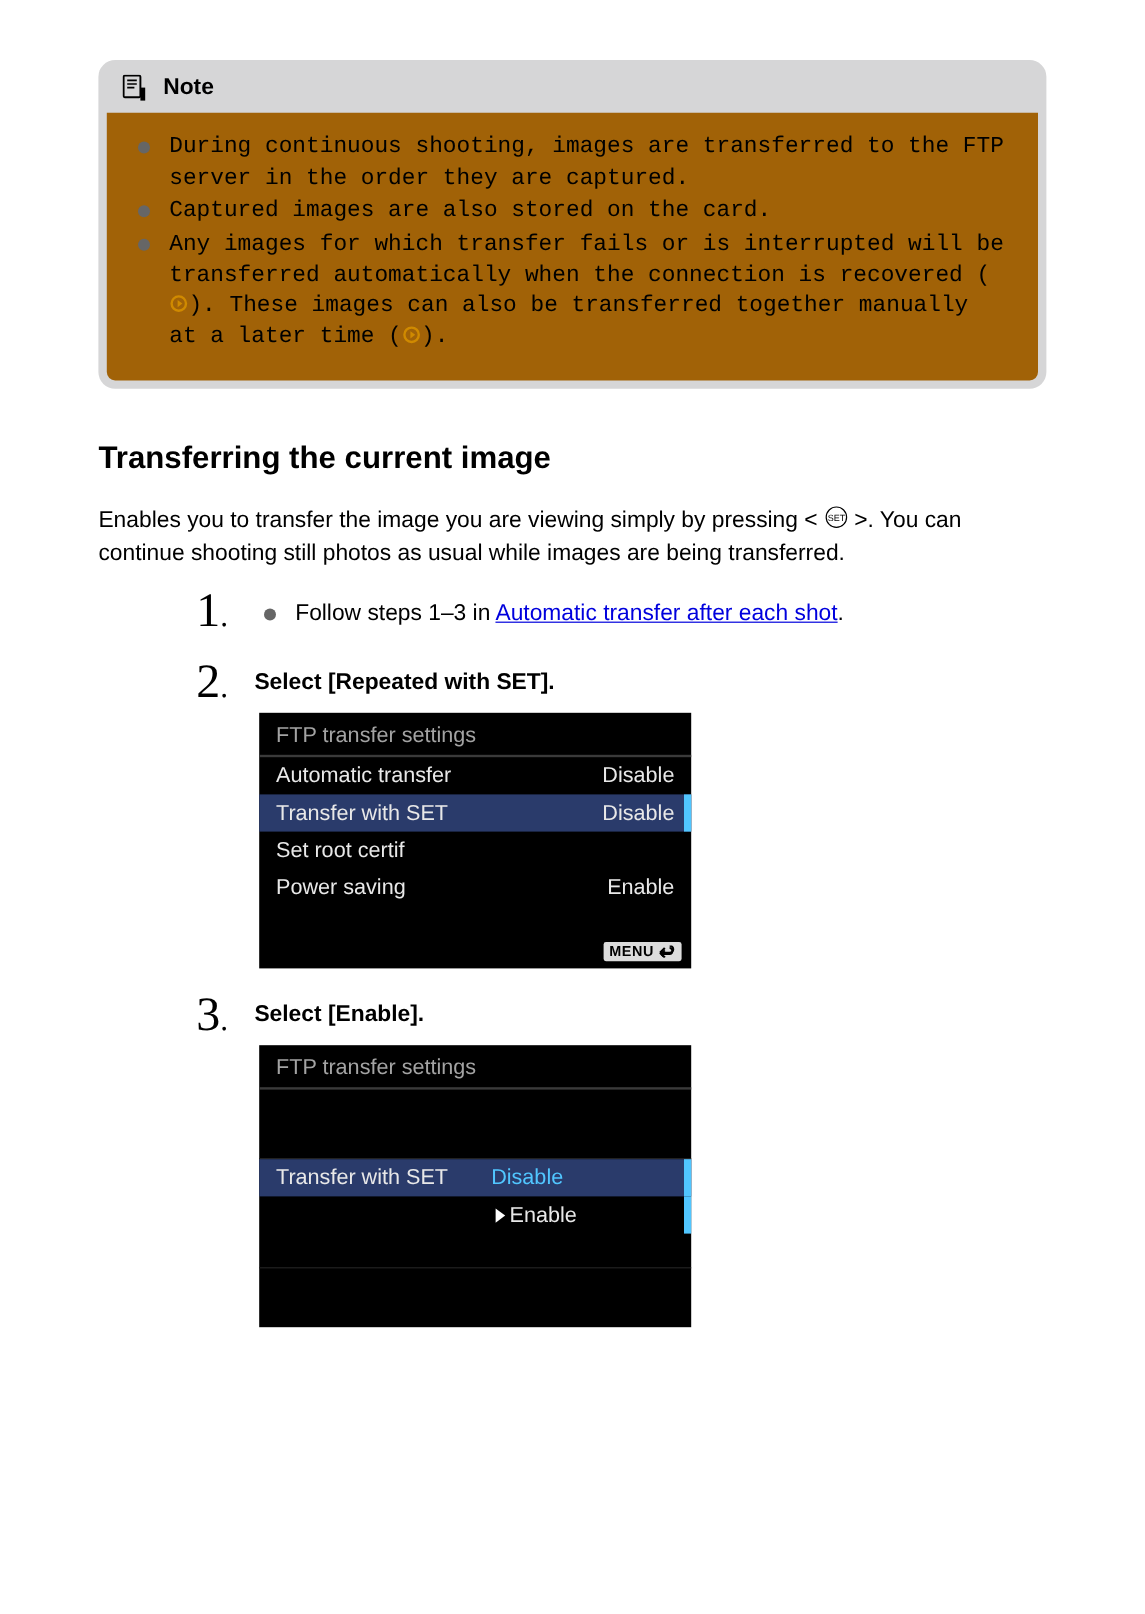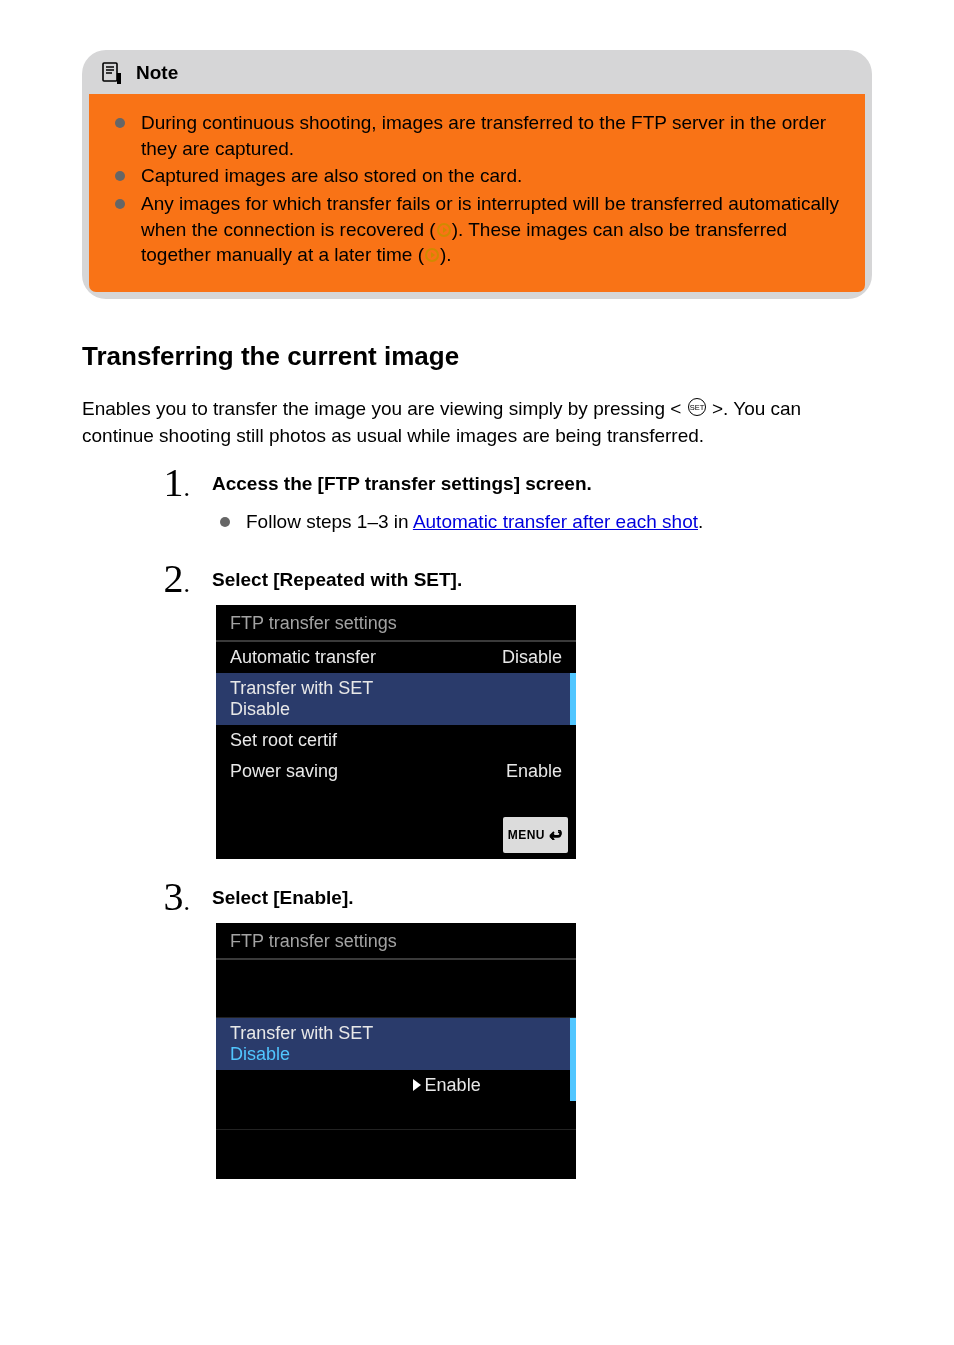--- a/index.html
+++ b/index.html
@@ -12,45 +12,46 @@
   }
   .page {
     width: 954px;
     min-height: 1345px;
     padding: 50px 82px 40px 82px;
     position: relative;
   }
 
   
   .note-box {
-    border-radius: 24px;
+    border-radius: 14px;
     background: #d6d6d7;
     padding: 0;
     overflow: hidden;
     margin-bottom: 42px;
   }
   .note-header {
     display: flex;
     align-items: center;
     padding: 12px 20px 10px 20px;
   }
   .note-icon {
     width: 20px;
     height: 22px;
     margin-right: 14px;
   }
   .note-title {
     font-weight: bold;
     font-size: 19px;
   }
   .note-body {
-    background: #f97316;
+    background: #a16207;
     border-radius: 0 0 7px 7px;
     margin: 0 7px 7px 7px;
     padding: 16px 24px 22px 24px;
+    font-family: Liberation Mono, monospace;
   }
   .note-body ul {
     list-style: none;
     margin: 0;
     padding: 0;
   }
   .note-body li {
     position: relative;
     padding-left: 28px;
     font-size: 19px;
@@ -163,36 +164,35 @@
     display: flex;
     justify-content: space-between;
     padding: 5px 14px;
     color: #e8e8e8;
   }
   .row .val { color: #e8e8e8; }
   .row.highlight {
     background: #2a3b6b;
     border-right: 6px solid #51c6ff;
     padding-right: 8px;
-    flex-direction: column;
   }
   .row.empty { height: 26px; }
   .screen-footer {
     display: flex;
     justify-content: flex-end;
     align-items: center;
     padding: 4px 8px 6px 8px;
     gap: 4px;
   }
   .menu-badge {
     background: #dcdcdc;
     color: #000;
     font-size: 12px;
     font-weight: bold;
-    padding: 11px 5px;
+    padding: 1px 5px;
     border-radius: 2px;
     letter-spacing: 0.5px;
     display: flex;
     align-items: center;
     gap: 4px;
   }
 
   
   .row.option {
     padding: 5px 14px;
@@ -269,21 +269,20 @@
           <circle cx="10" cy="10" r="8.5" fill="none" stroke="#000" stroke-width="1"></circle>
           <text x="10" y="13" text-anchor="middle" font-size="7.5" font-family="Arial" fill="#000">SET</text>
         </svg></span><span> &gt;. You can continue shooting still photos as usual while images are being transferred.</span>
   </p>
 
   <ol class="steps">
 
     <li class="step">
       <div class="step-num"><span>1</span><span class="dot">.</span></div>
       <div class="step-body">
-        <div class="step-title">Access the [FTP transfer settings] screen.</div>
         <ul class="sub-bullets">
           <li>
             <span>Follow steps 1–3 in </span><a class="link" href="#">Automatic transfer after each shot</a><span>.</span>
           </li>
         </ul>
       </div>
     </li>
 
     <li class="step">
       <div class="step-num"><span>2</span><span class="dot">.</span></div>

